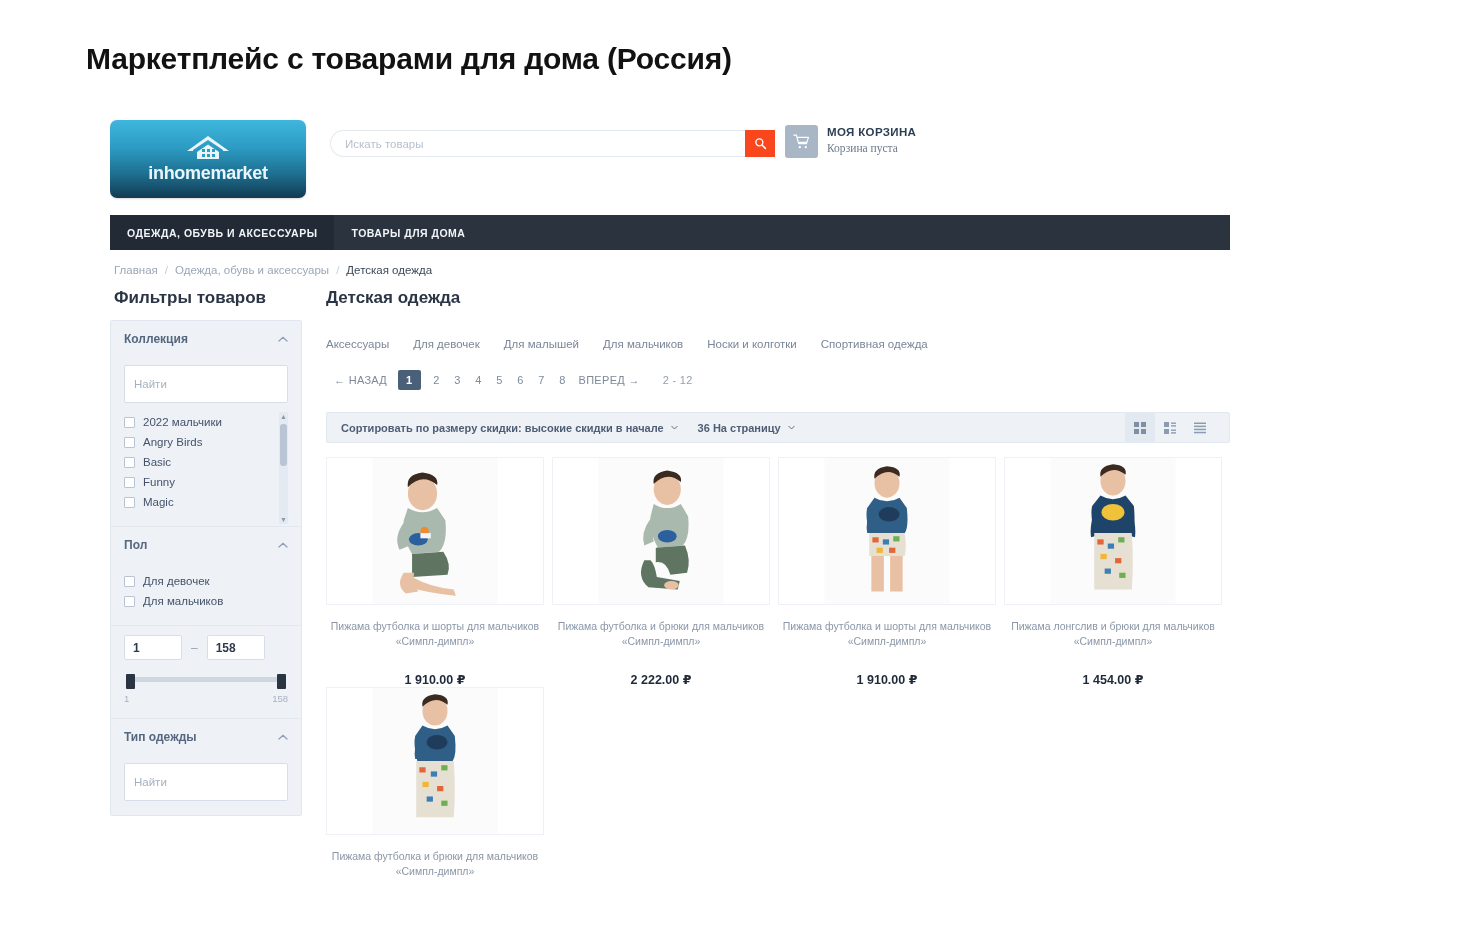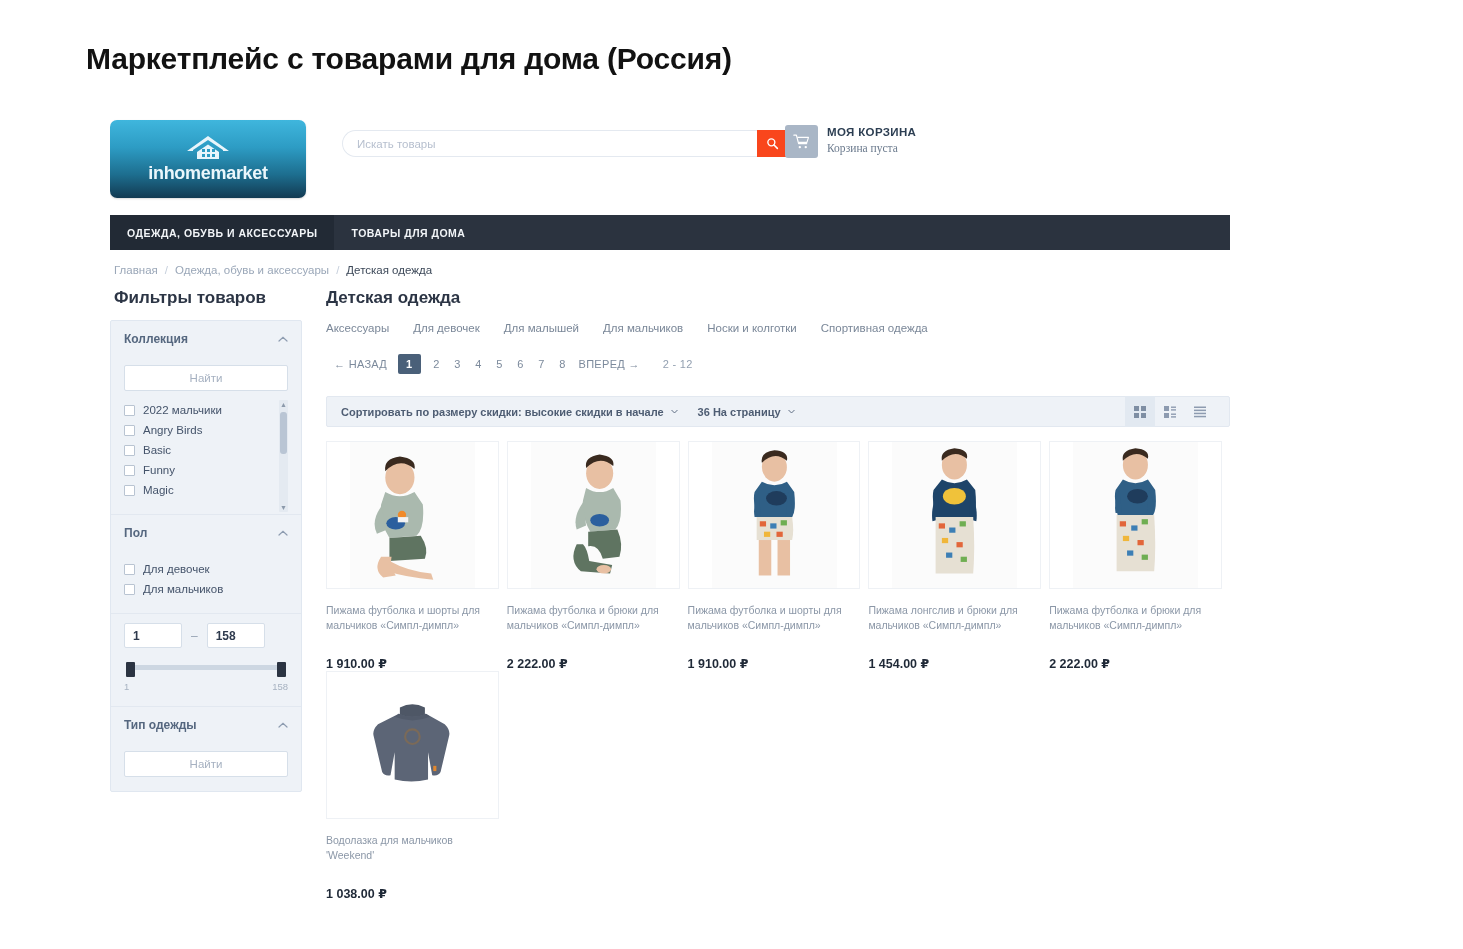--- a/index.html
+++ b/index.html
@@ -28,21 +28,21 @@
   .logo {
     position: absolute; left: 0; top: 5px;
     width: 196px; height: 78px; border-radius: 7px;
     background: linear-gradient(180deg, #3fb6dd 0%, #2d9cc4 35%, #1d6e8f 70%, #123a52 100%);
     display: flex; flex-direction: column; align-items: center; justify-content: center;
     box-shadow: 0 1px 2px rgba(0,0,0,.15);
   }
   .logo-house { width: 46px; height: 26px; margin-bottom: 2px; }
   .logo-text { color: #eaf6fb; font-size: 18px; font-weight: bold; letter-spacing: -0.3px; }
 
-  .searchbar { position: absolute; left: 232px; top: 15px; display: flex; align-items: flex-start; }
+  .searchbar { position: absolute; left: 220px; top: 15px; display: flex; align-items: flex-start; }
   .search-input {
     width: 415px; height: 27px; border: 1px solid #e4e9f0; border-right: none;
     border-radius: 14px 0 0 14px; padding: 0 14px;
     font-size: 11.5px; color: #3d4a5c; font-family: inherit; outline: none; background: #fff;
   }
   .search-input::placeholder { color: #b6bfce; }
   .search-btn {
     width: 30px; height: 27px; background: #f9461c; border: none; cursor: pointer;
     display: flex; align-items: center; justify-content: center; border-radius: 0;
   }
@@ -91,22 +91,22 @@
   .fgroup-title { font-size: 12px; font-weight: bold; color: #55677f; }
   .chev { width: 10px; height: 6px; }
   .fgroup-body { padding: 9px 13px 14px; }
 
   .check-row { display: flex; align-items: center; gap: 8px; padding: 4px 0; cursor: pointer; }
   .cbox { width: 11px; height: 11px; border: 1px solid #b9c4d2; background: #fff; border-radius: 1px; flex: 0 0 11px; }
   .check-label { font-size: 11.5px; color: #44536a; }
 
   .finput {
     width: 100%; height: 25px; border: 1px solid #d6dfe9; border-radius: 2px;
-    background: #fff; padding: 12px 9px; font-size: 11.5px; color: #45536a;
-    font-family: inherit; outline: none; text-align: center;
+    background: #fff; padding: 18px 9px; font-size: 11.5px; color: #45536a;
+    font-family: inherit; outline: none;
   }
   .finput::placeholder { color: #a6b1c1; }
 
   .scrollwrap { position: relative; margin-top: 9px; }
   .scrolllist { max-height: 112px; overflow: hidden; padding-right: 14px; }
   .sbar { position: absolute; right: 0; top: 0; width: 9px; height: 112px; background: #e4eaf1; border-radius: 1px; }
   .sbar-arrow { position: absolute; left: 0; width: 9px; height: 9px; display: flex; align-items: center; justify-content: center; color: #8c9aab; font-size: 7px; }
   .sbar-arrow.up { top: 0; }
   .sbar-arrow.down { bottom: 0; }
   .sbar-thumb { position: absolute; left: 1px; top: 12px; width: 7px; height: 42px; background: #b9c5d4; border-radius: 3px; }
@@ -120,21 +120,21 @@
   .slider { position: relative; height: 10px; margin: 14px 2px 0; }
   .slider-track { position: absolute; left: 0; right: 0; top: 3px; height: 5px; background: #cdd7e2; border-radius: 2px; }
   .slider-handle { position: absolute; top: 0; width: 9px; height: 15px; background: #2b3442; border-radius: 1px; cursor: pointer; }
   .slider-handle.left { left: 0; }
   .slider-handle.right { right: 0; }
   .slider-labels { display: flex; justify-content: space-between; margin-top: 9px; font-size: 9.5px; color: #a7b2c1; }
 
   
   .cat-title { font-size: 17px; font-weight: bold; color: #2c3545; margin: 0 0 14px; }
   .subcats { display: flex; gap: 24px; flex-wrap: wrap; margin-bottom: 20px; }
-  .subcat { font-size: 11.5px; color: #7a8798; cursor: pointer; }
+  .subcat { font-size: 11.5px; color: #7a8798; cursor: pointer; margin-top: 16px; }
 
   .pager { display: flex; align-items: center; gap: 11px; margin: 0 0 22px 8px; }
   .pg { font-size: 11px; color: #7c8a9c; cursor: pointer; letter-spacing: .3px; }
   .pg.num { min-width: 10px; text-align: center; }
   .pg.active {
     background: #4a6079; color: #fff; padding: 4px 8px; border-radius: 2px;
     font-weight: bold; min-width: 20px;
   }
   .pg.range { color: #93a0b1; margin-left: 12px; }
 
@@ -143,21 +143,21 @@
     display: flex; align-items: center; padding: 0 14px; gap: 20px;
   }
   .tb-select { display: flex; align-items: center; gap: 7px; font-size: 11px; color: #4e5d73; cursor: pointer; font-weight: bold; }
   .caret { width: 7px; height: 5px; }
   .tb-views { margin-left: auto; display: flex; align-items: stretch; height: 31px; }
   .vbtn { width: 30px; display: flex; align-items: center; justify-content: center; cursor: pointer; }
   .vbtn.active { background: #e2e9f1; }
   .vbtn svg { width: 14px; height: 14px; }
 
   
-  .grid { display: grid; grid-template-columns: repeat(5, 1fr); gap: 0; margin-top: 14px; }
+  .grid { display: grid; grid-template-columns: repeat(4, 1fr); gap: 0; margin-top: 14px; text-align: center; }
   .card { padding: 0 8px 0 0; }
   .card-img {
     height: 148px; border: 1px solid #eef1f5; background: #fff;
     display: flex; align-items: center; justify-content: center; overflow: hidden;
   }
   .card-img svg { width: 100%; height: 100%; }
   .card-title {
     font-size: 10.5px; line-height: 1.42; color: #8b97a7; margin-top: 14px;
     cursor: pointer; min-height: 45px;
   }
@@ -502,34 +502,20 @@
               <rect x="62" y="94" width="6" height="5" fill="#e2663a"></rect>
               <rect x="52" y="104" width="6" height="5" fill="#3d7fb5"></rect>
               <rect x="66" y="108" width="6" height="5" fill="#6fae52"></rect>
               <ellipse cx="62" cy="52" rx="10" ry="7" fill="#1f3c5c"></ellipse>
             </svg>
           </div>
           <div class="card-title">Пижама футболка и брюки для мальчиков «Симпл-димпл»</div>
           <div class="card-price">2 222.00 ₽</div>
         </div>
 
-        <div class="card">
-          <div class="card-img">
-            <svg viewBox="0 0 120 140">
-              <rect width="120" height="140" fill="#fff"></rect>
-              <path d="M48 34 q12 -6 24 0 l0 8 q-12 5 -24 0z" fill="#4e5766"></path>
-              <path d="M47 40 q13 6 26 0 l18 10 q6 6 4 12 l-8 34 q-2 4 -8 3 l-4 -22 l0 26 q-16 4 -32 0 l0 -26 l-4 22 q-6 1 -8 -3 l-8 -34 q-2 -6 4 -12z" fill="#5c6576"></path>
-              <path d="M47 40 q13 6 26 0 l4 3 q-17 7 -34 0z" fill="#525b6b"></path>
-              <circle cx="60" cy="62" r="7" fill="none" stroke="#7b6a58" stroke-width="2"></circle>
-              <rect x="80" y="90" width="3" height="5" fill="#e0872f"></rect>
-            </svg>
-          </div>
-          <div class="card-title">Водолазка для мальчиков 'Weekend'</div>
-          <div class="card-price">1 038.00 ₽</div>
-        </div>
 
       </div>
 
       <div class="grid row2" style="margin-top:24px;">
 
         <div class="card">
           <div class="card-img">
             <svg viewBox="0 0 120 150">
               <rect width="120" height="150" fill="#fff"></rect>
               <path d="M48 36 q12 7 24 0 l19 11 q6 5 4 11 l-9 32 q-2 4 -8 2 l-4 -20 l0 34 q-16 4 -32 0 l0 -34 l-4 20 q-6 2 -8 -2 l-9 -32 q-2 -6 4 -11z" fill="#3b7896"></path>

